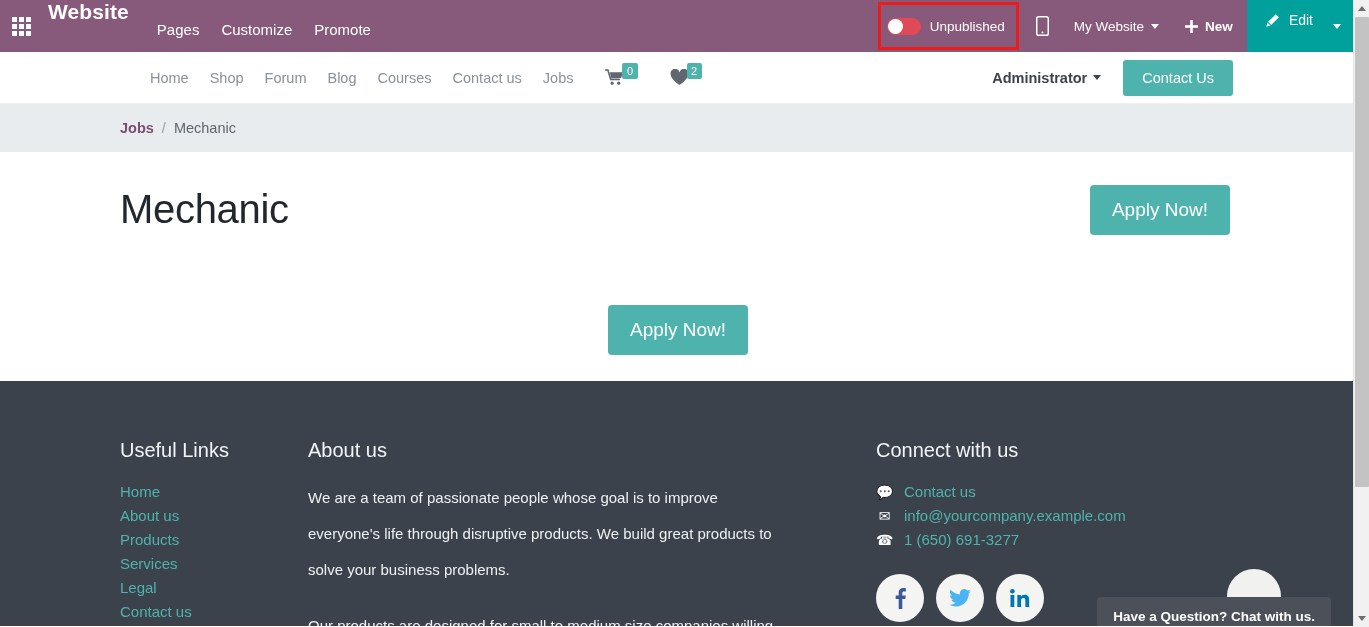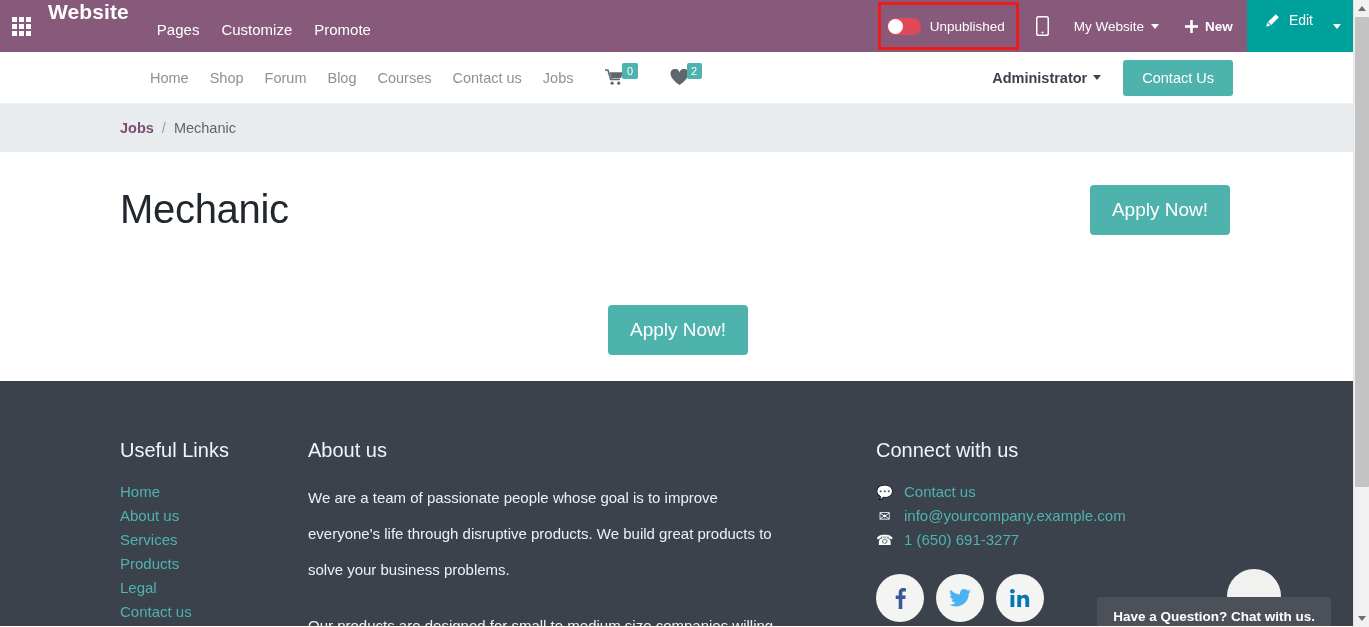--- a/index.html
+++ b/index.html
@@ -300,22 +300,22 @@
     <div class="apply-mid">Apply Now!</div>
   </div>
 
   <div class="footer">
     <div class="footer-cols">
 
       <div class="col-links">
         <div class="f-head">Useful Links</div>
         <a class="f-link">Home</a>
         <a class="f-link">About us</a>
+        <a class="f-link">Products</a>
         <a class="f-link">Services</a>
-        <a class="f-link">Products</a>
         <a class="f-link">Legal</a>
         <a class="f-link">Contact us</a>
       </div>
 
       <div class="col-about">
         <div class="f-head">About us</div>
         <div class="f-para">We are a team of passionate people whose goal is to improve everyone's life through disruptive products. We build great products to solve your business problems.</div>
         <div class="f-para">Our products are designed for small to medium size companies willing to optimize their performance.</div>
       </div>
 

